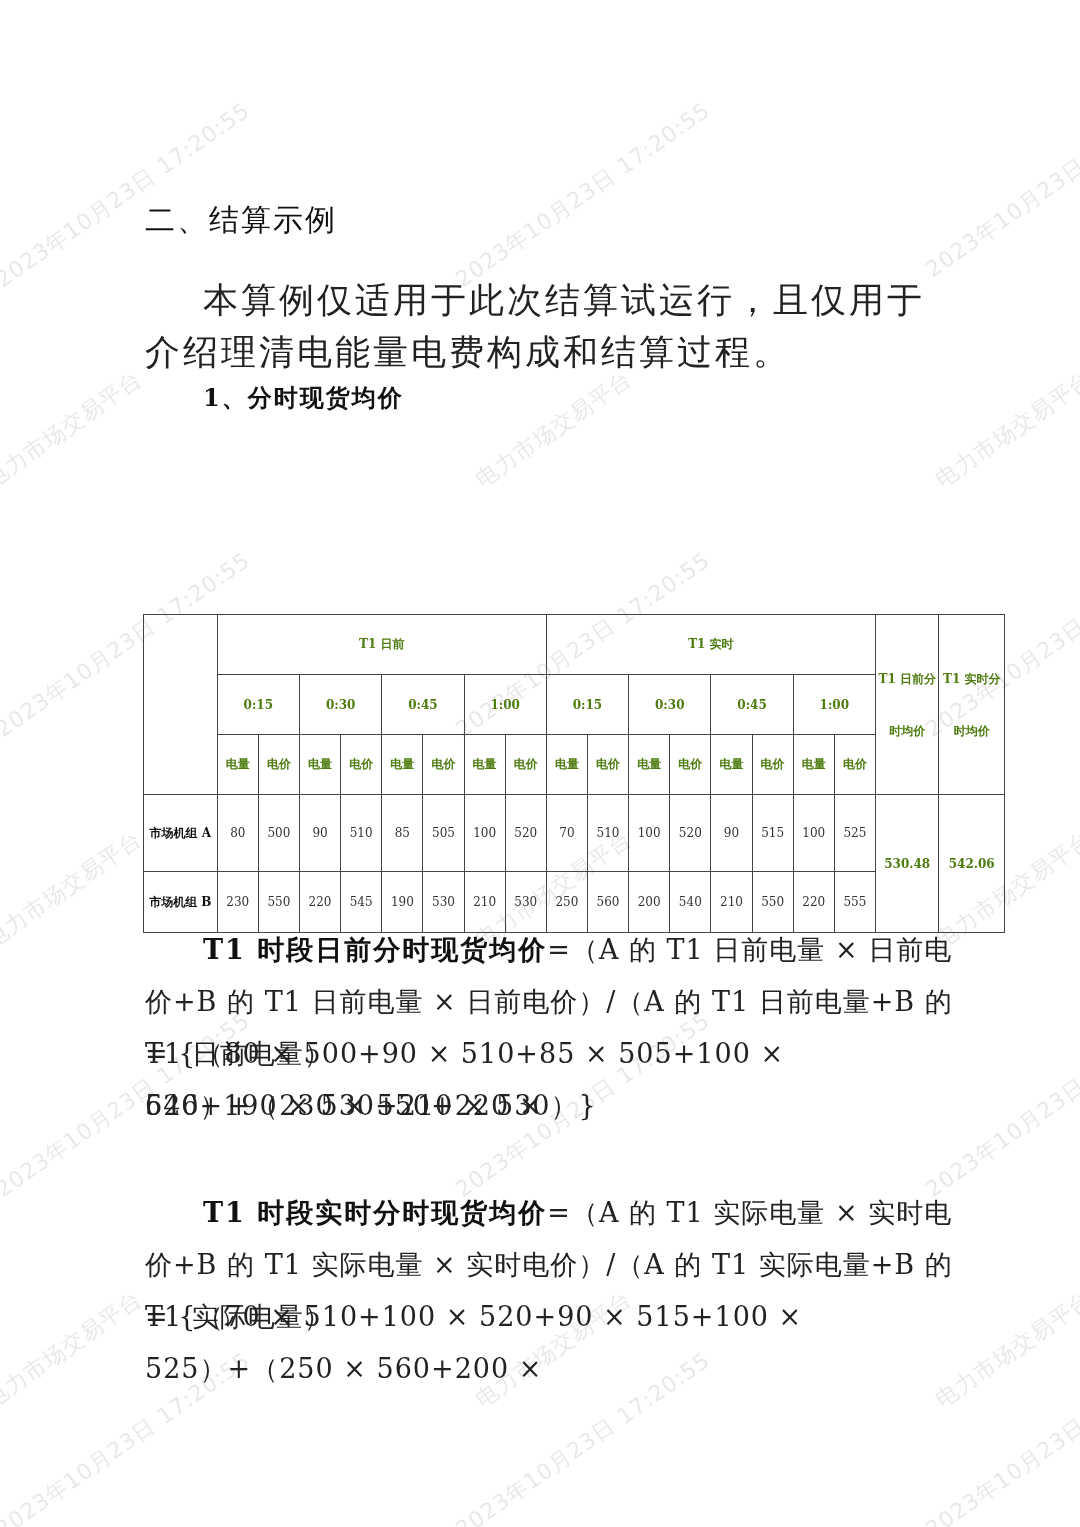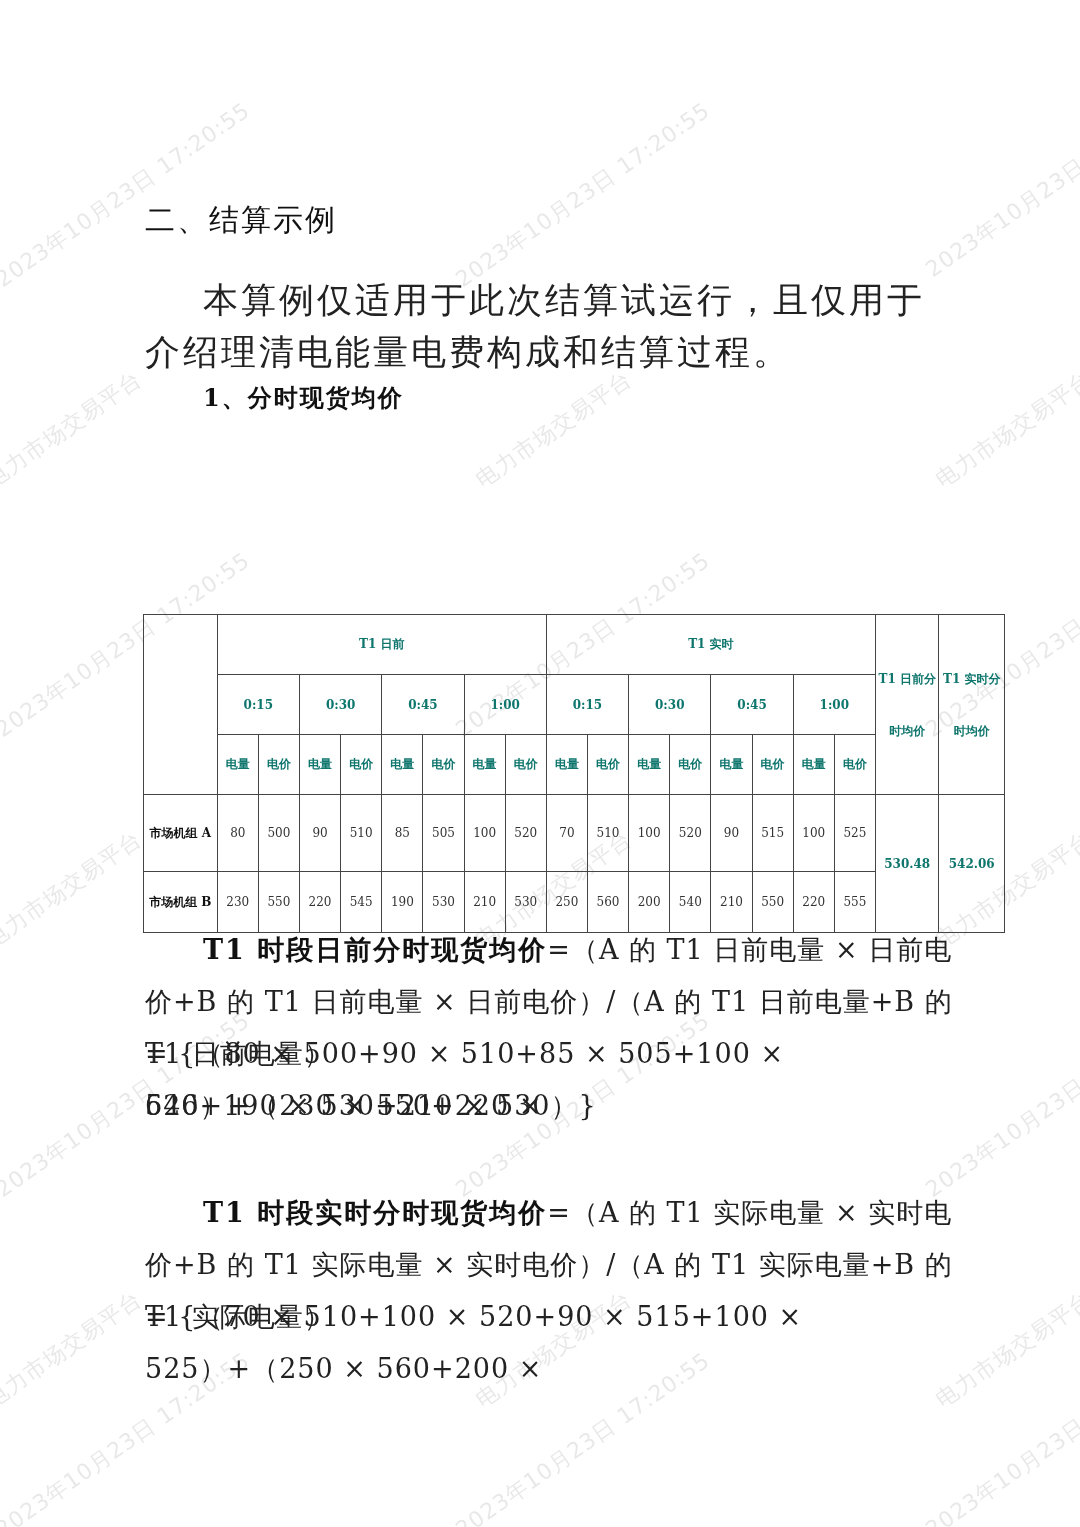--- a/index.html
+++ b/index.html
@@ -15,21 +15,21 @@
     }
     .h2 { position: absolute; left: 145px; top: 200px; font-family: "DejaVu Sans", sans-serif; font-size: 30px; letter-spacing: 2px; color: #111; }
     .para { position: absolute; left: 145px; width: 810px; font-size: 35px; line-height: 52px; letter-spacing: 3px; color: #222; }
     .indent { text-indent: 58px; }
     .h3 { position: absolute; left: 203px; top: 382px; font-size: 24px; font-weight: bold; letter-spacing: 2px; color: #111; }
     table.data {
       position: absolute; left: 143px; top: 614px; width: 862px; height: 303px;
       border-collapse: collapse; font-family: "DejaVu Serif", serif; font-size: 12px; color: #333;
     }
     table.data td { border: 1.5px solid #444; text-align: center; vertical-align: middle; padding: 0; }
-    table.data .hb { font-weight: bold; color: #0f766e; }
+    table.data .hb { font-weight: bold; color: #4d7c0f; }
     table.data .rowlabel { font-weight: bold; color: #111; font-size: 12px; }
     .formula { position: absolute; left: 145px; width: 815px; font-size: 27px; line-height: 52px; color: #222; letter-spacing: 1px; }
     .formula b { color: #111; letter-spacing: 2px; }
     .pagenum { position: absolute; left: 0; width: 1080px; top: 1340px; text-align: center; font-size: 16px; color: #222; }
   </style>
 </head>
 <body>
 
 <div class="page">
 

